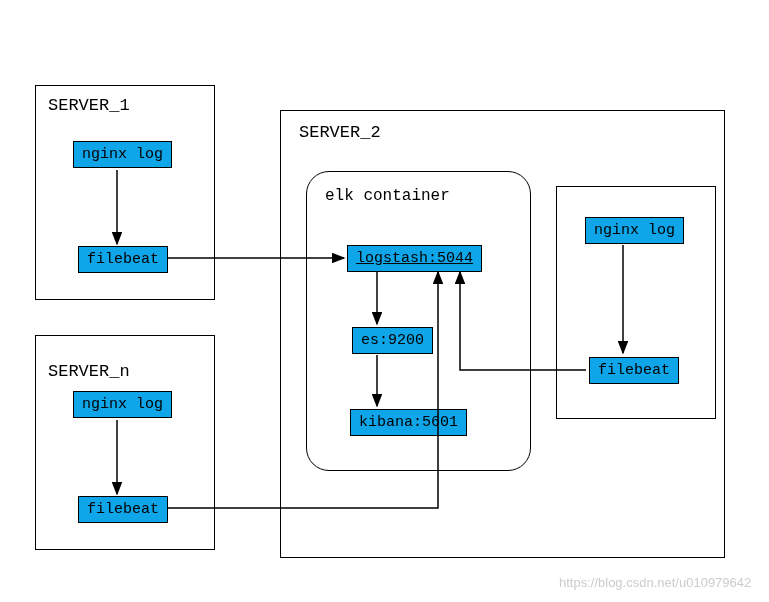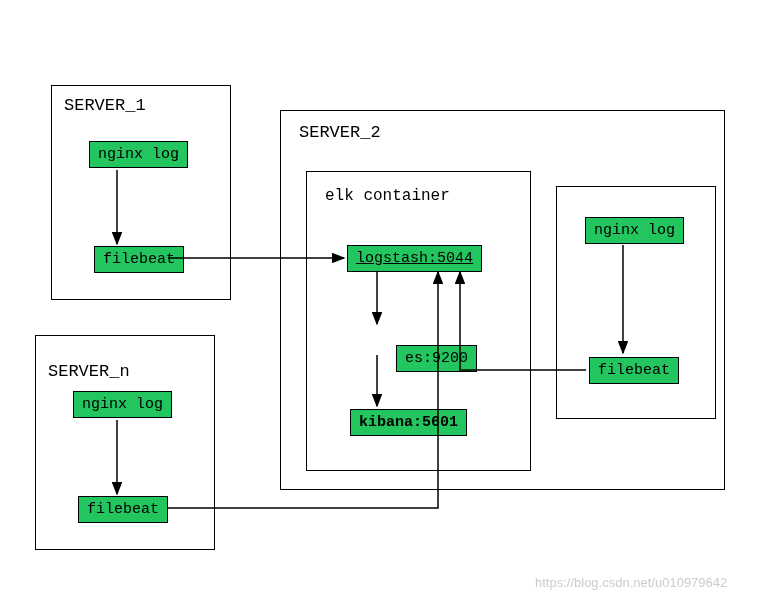--- a/index.html
+++ b/index.html
@@ -18,72 +18,73 @@
       background: #fff;
     }
     .server-title {
       position: absolute;
       font-size: 17px;
       font-family: "Courier New", monospace;
     }
     .node-box {
       position: absolute;
       border: 1px solid #000;
-      background: #22c55e;
+      background: #0ea5e9;
       font-size: 15px;
       padding: 4px 8px;
       white-space: nowrap;
     }
     .container-box {
       position: absolute;
       border: 1px solid #000;
       background: #fff;
     }
     .container-title {
       position: absolute;
       font-size: 16px;
     }
     .watermark {
       position: absolute;
       font-size: 13px;
       color: #ccc;
       font-family: Arial, sans-serif;
+      margin-left: 24px;
     }
     svg.arrows {
       position: absolute;
       top: 0;
       left: 0;
       width: 769px;
       height: 602px;
       pointer-events: none;
     }
   </style>
 </head>
 <body>
 
-<div class="server-box" style="left:51px; top:85px; width:180px; height:215px;padding-left:8px;">
+<div class="server-box" style="left:35px; top:85px; width:180px; height:215px;padding-left:8px;">
   <div class="server-title" style="left:12px; top:10px;">SERVER_1</div>
   <div class="node-box" style="left:37px; top:55px;">nginx log</div>
   <div class="node-box" style="left:42px; top:160px;">filebeat</div>
 </div>
 
 <div class="server-box" style="left:35px; top:335px; width:180px; height:215px;">
   <div class="server-title" style="left:12px; top:10px;margin-top:16px;">SERVER_n</div>
   <div class="node-box" style="left:37px; top:55px;">nginx log</div>
   <div class="node-box" style="left:42px; top:160px;">filebeat</div>
 </div>
 
-<div class="server-box" style="left:280px; top:110px; width:445px; height:380px;">
+<div class="server-box" style="left:280px; top:110px; width:445px; height:448px;">
   <div class="server-title" style="left:18px; top:12px;">SERVER_2</div>
 
-  <div class="container-box" style="left:25px; top:60px; width:225px; height:300px;">
+  <div class="container-box" style="left:25px; top:60px; width:225px; height:300px;border-radius:23px;">
     <div class="container-title" style="left:18px; top:15px;">elk container</div>
     <div class="node-box" style="left:40px; top:73px;text-decoration:underline;">logstash:5044</div>
-    <div class="node-box" style="left:45px; top:173px;margin-left:44px;">es:9200</div>
-    <div class="node-box" style="left:43px; top:237px;font-weight:bold;">kibana:5601</div>
+    <div class="node-box" style="left:45px; top:155px;">es:9200</div>
+    <div class="node-box" style="left:43px; top:237px;">kibana:5601</div>
   </div>
 
   <div class="container-box" style="left:275px; top:75px; width:160px; height:233px;">
     <div class="node-box" style="left:28px; top:30px;">nginx log</div>
     <div class="node-box" style="left:32px; top:170px;">filebeat</div>
   </div>
 </div>
 
 <svg class="arrows">
   <defs>

